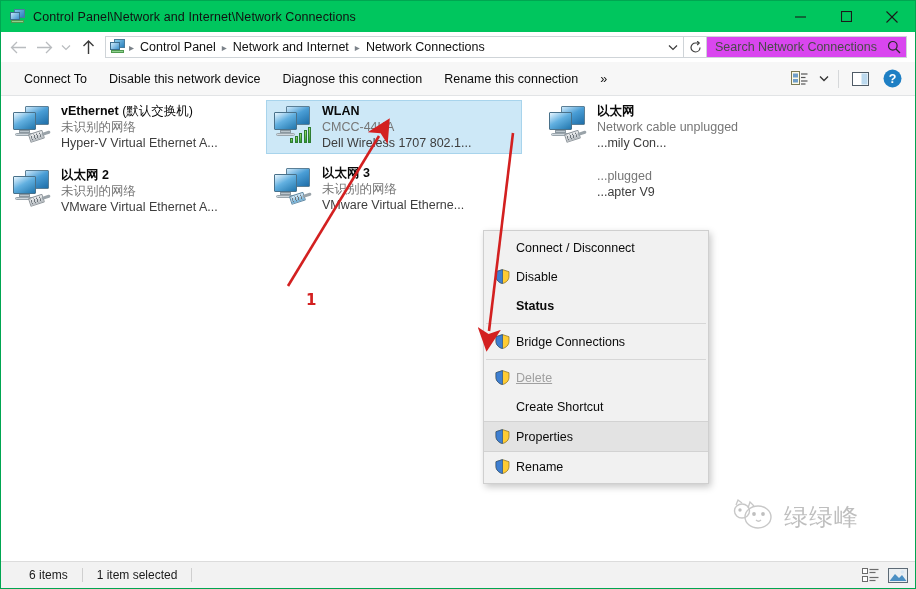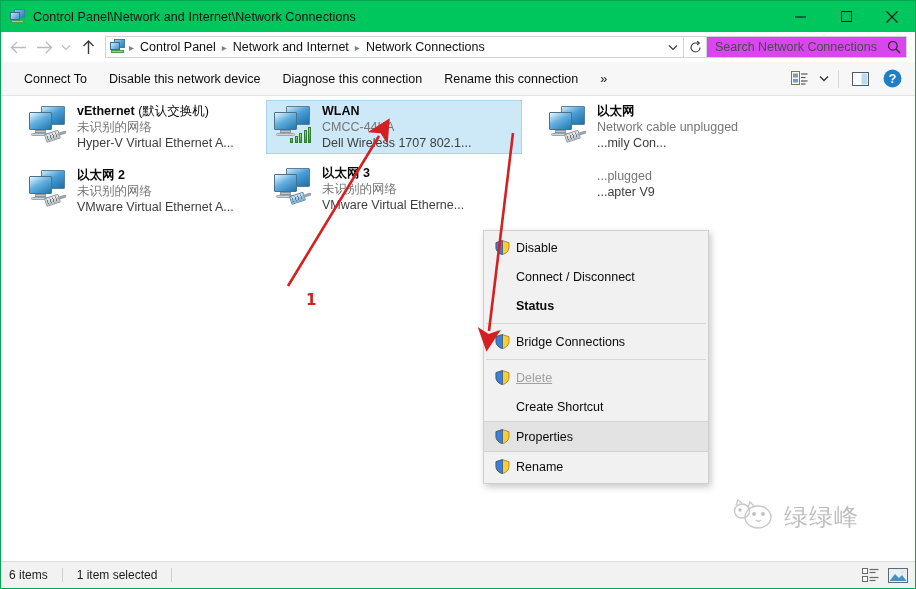--- a/index.html
+++ b/index.html
@@ -345,21 +345,21 @@
   }
 
   
   .statusbar {
     height: 26px;
     background: #f2f2f2;
     border-top: 1px solid #dcdcdc;
     display: flex; align-items: center;
     flex: none;
     position: relative;
-    padding-left: 8px;
+    padding-left: 28px;
     text-align: right;
   }
   .status-text {
     font-size: 12px; color: #1a1a1a;
     padding-right: 14px;
     position: relative;
   }
   .status-div {
     width: 1px; height: 14px; background: #cfcfcf;
   }
@@ -523,21 +523,21 @@
         <svg width="19" height="19" viewBox="0 0 19 19">
           <circle cx="9.5" cy="9.5" r="9" fill="#1e7fc4"></circle>
           <text x="9.5" y="14" font-size="12.5" font-family="Liberation Sans, sans-serif" fill="#fff" text-anchor="middle" font-weight="bold">?</text>
         </svg>
       </div>
     </div>
   </div>
 
   <div class="content">
 
-    <div class="conn-col" style="left:20px">
+    <div class="conn-col" style="left:4px">
       <div class="conn-item">
         <div class="conn-icon">
           <div class="mon2"></div>
             <div class="mon1"></div>
             <div class="mon1-stand"></div>
             <div class="mon1-foot"></div>
           <div class="plug">
               <div class="body"></div>
               <div class="pins"></div>
               <div class="cable"></div>
@@ -635,32 +635,32 @@
           <div class="conn-name"><span></span></div>
           <div class="conn-status">...plugged</div>
           <div class="conn-device">...apter V9</div>
         </div>
       </div>
     </div>
 
     <div class="ctxmenu">
 
       <div class="ctxitem">
+        <span class="ctx-shield"></span>
+        <span class="ctx-label">Connect / Disconnect</span>
+      </div>
+
+      <div class="ctxitem">
         <span class="ctx-shield">
           <svg class="shield" viewBox="0 0 15 15">
               <path d="M7.5 0.6 L14 2.7 V7.3 C14 11 11.2 13.6 7.5 14.6 C3.8 13.6 1 11 1 7.3 V2.7 Z" fill="#ffcc33" stroke="#8a6d1c" stroke-width="0.7"></path>
               <path d="M7.5 0.6 L1 2.7 V7.3 C1 11 3.8 13.6 7.5 14.6 Z" fill="#3f7fd0" stroke="#23508d" stroke-width="0.7"></path>
             </svg>
         </span>
         <span class="ctx-label">Disable</span>
-      </div>
-
-      <div class="ctxitem">
-        <span class="ctx-shield"></span>
-        <span class="ctx-label">Connect / Disconnect</span>
       </div>
 
       <div class="ctxitem bold">
         <span class="ctx-shield"></span>
         <span class="ctx-label">Status</span>
       </div>
 
 
       <div class="ctxsep"></div>
 

